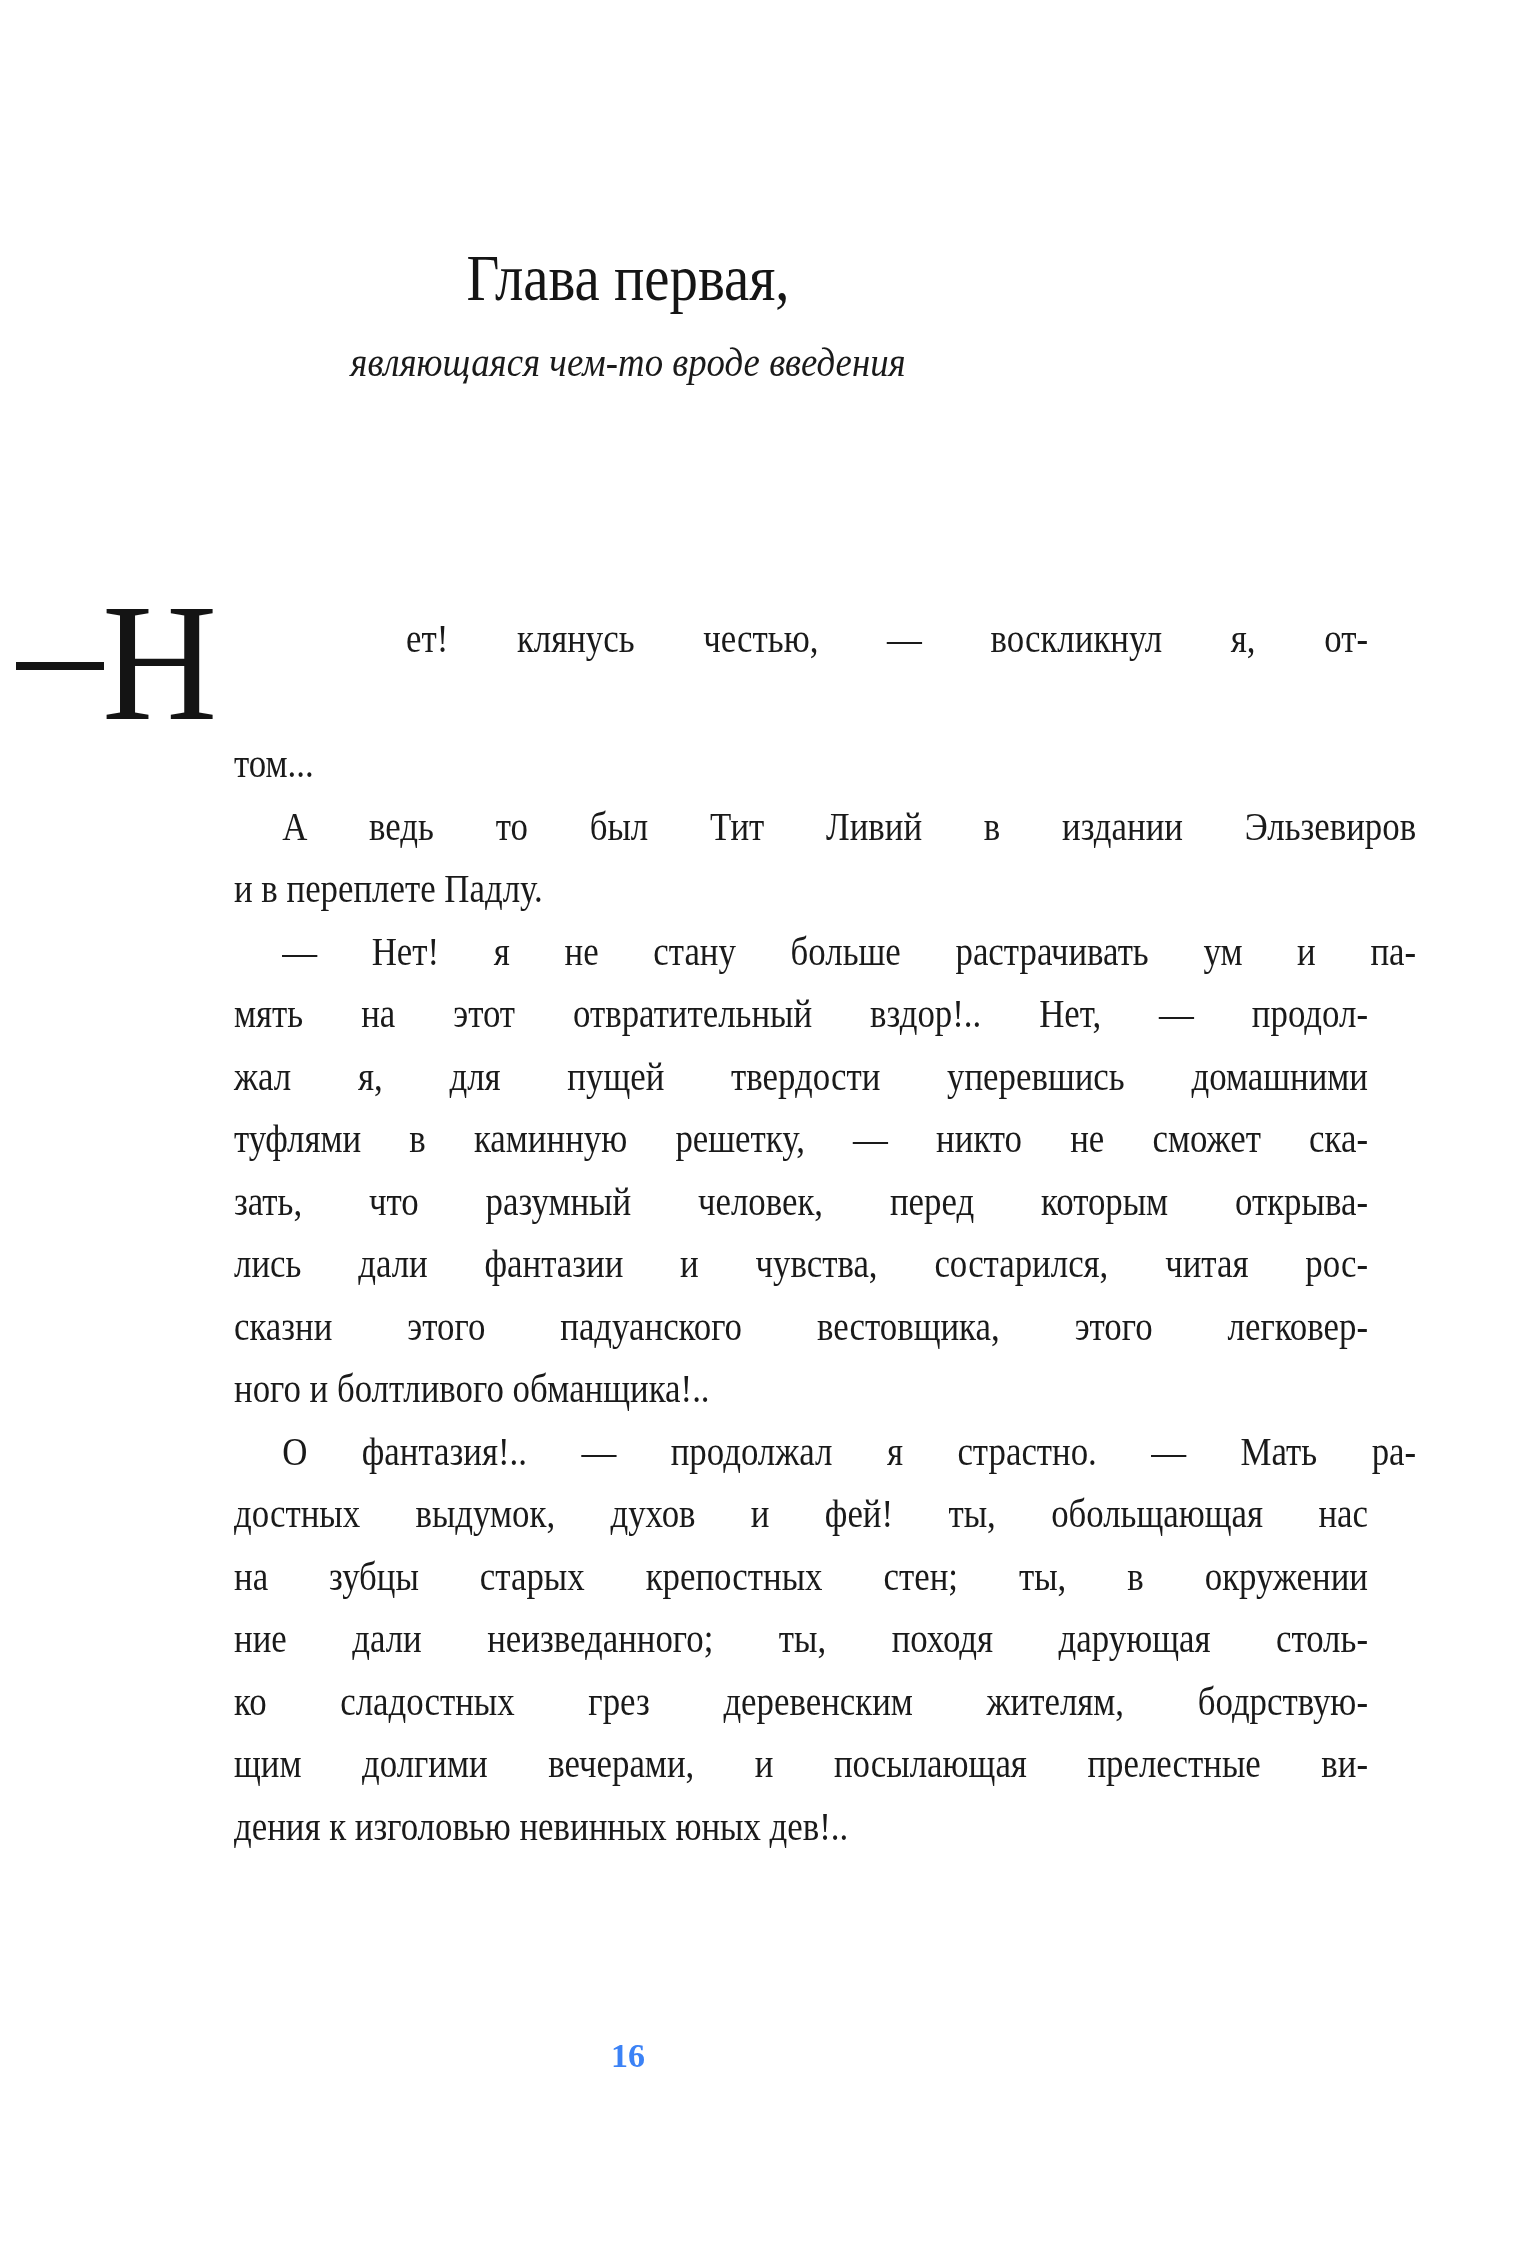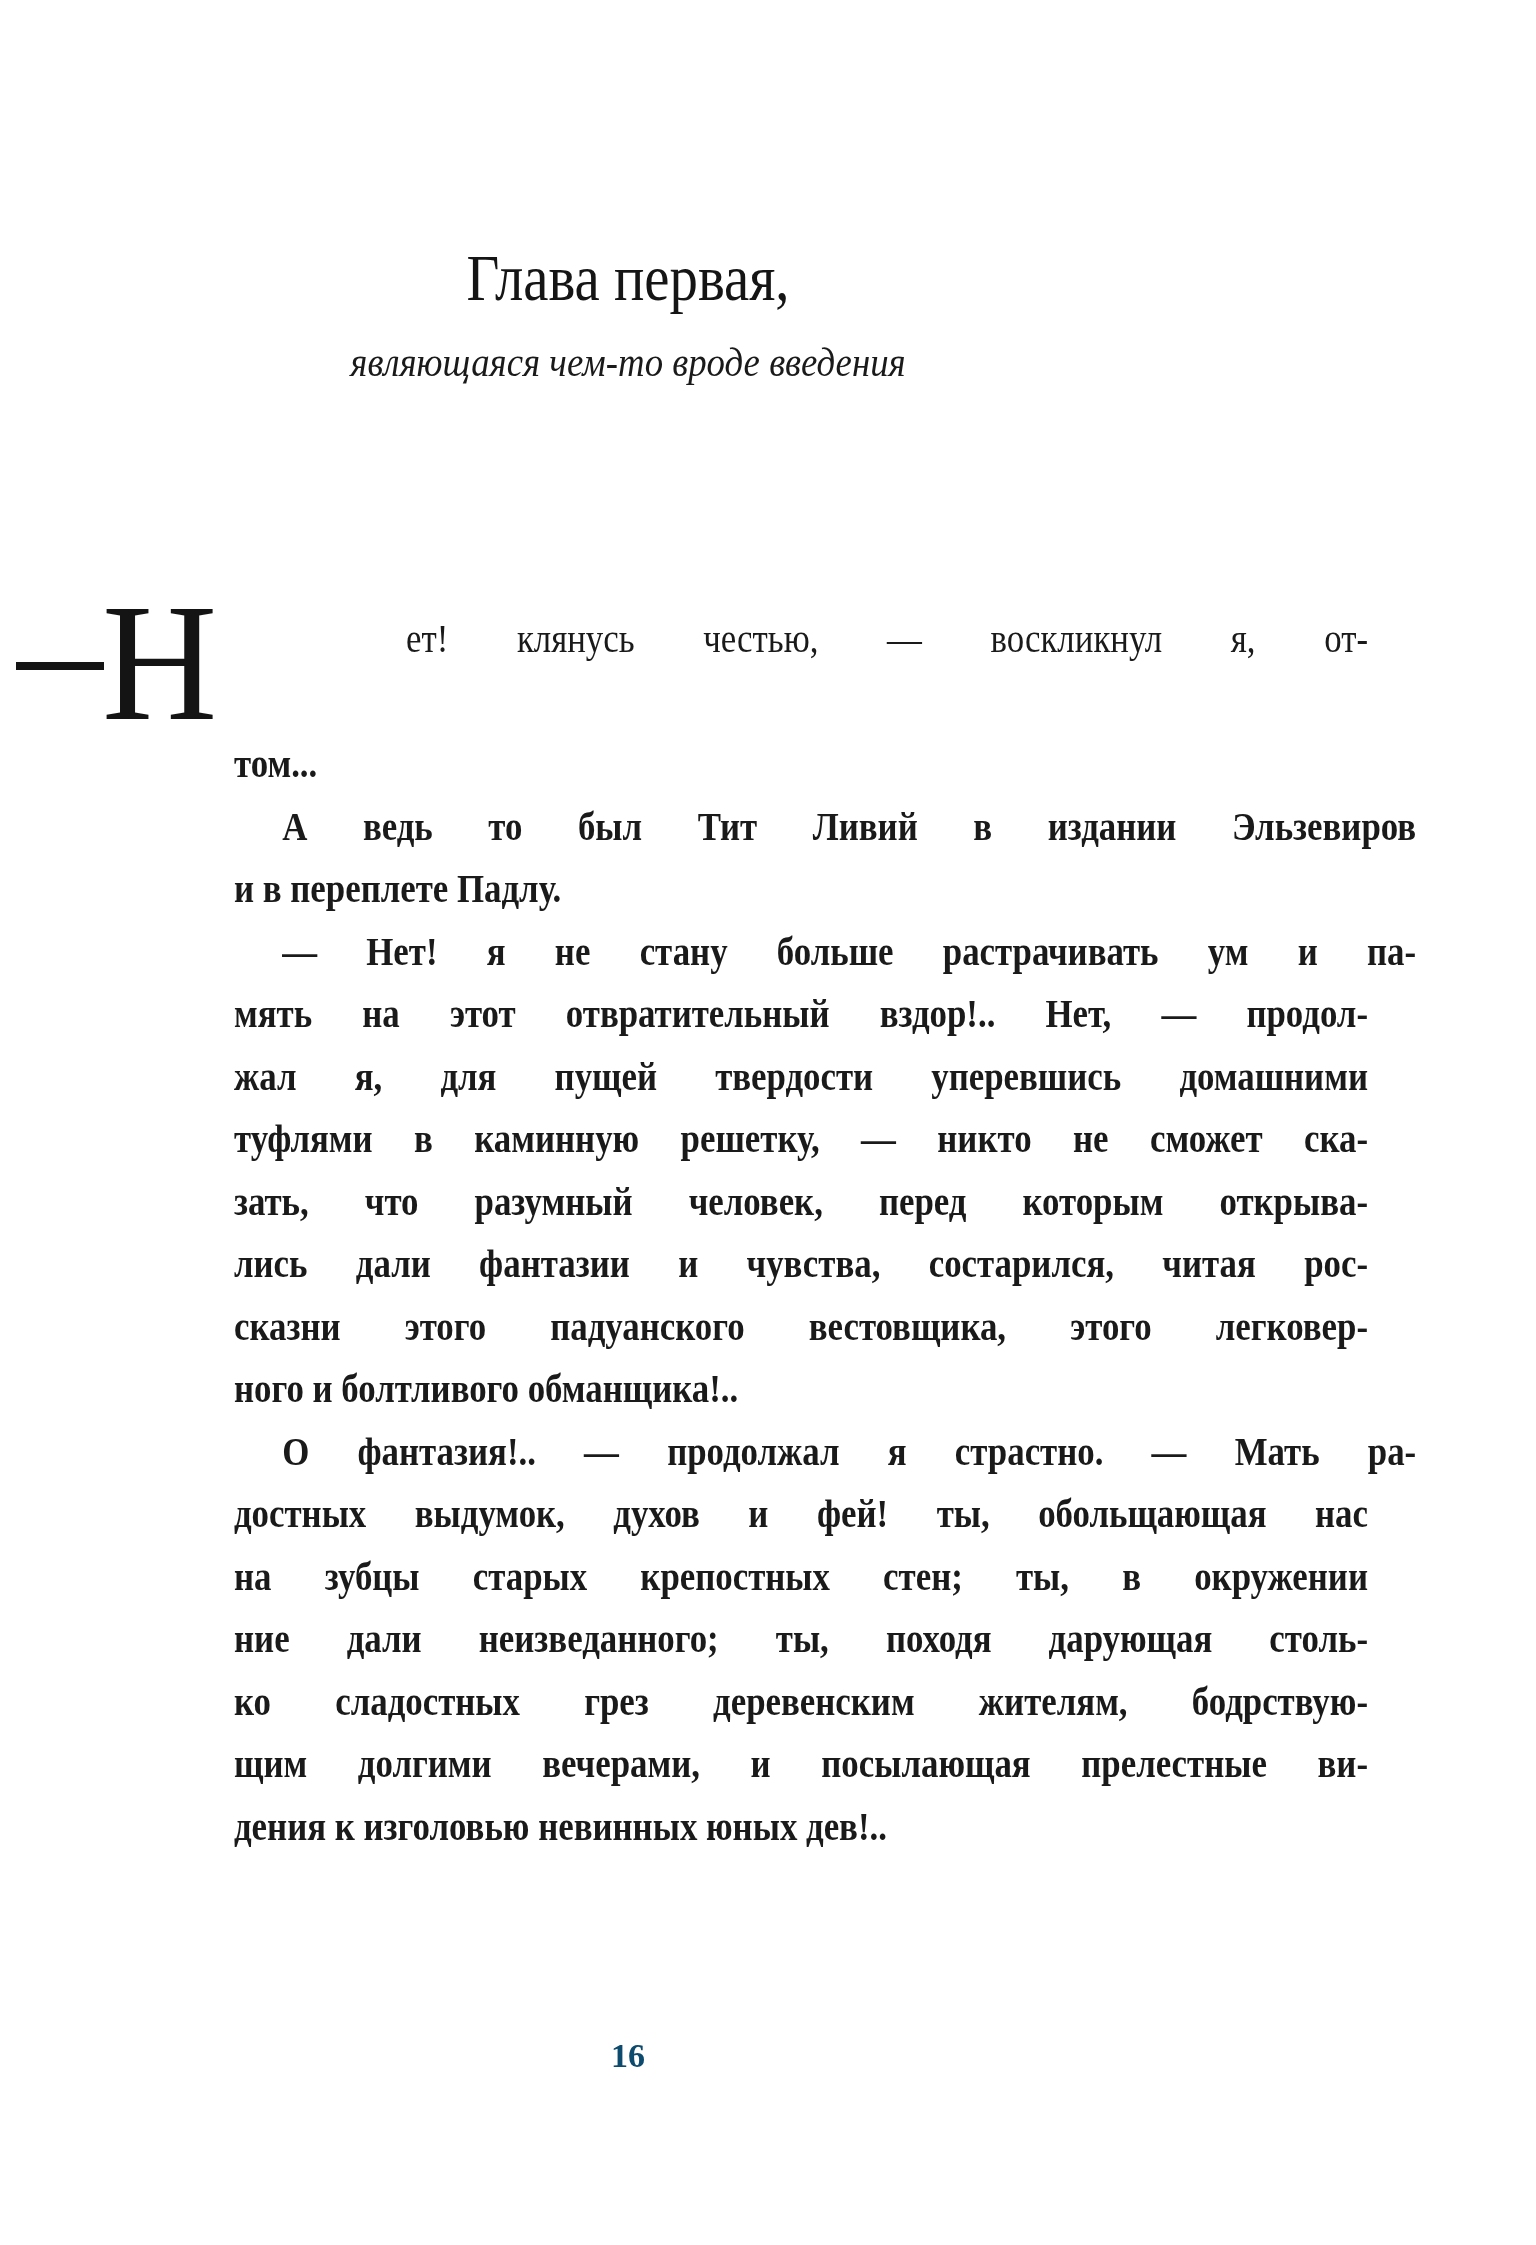--- a/index.html
+++ b/index.html
@@ -43,21 +43,20 @@
     font-style: italic;
     transform: scaleX(0.92);
     transform-origin: center;
     color: #1a1a1a;
   }
   .body-text {
     position: absolute;
     left: 234px;
     top: 608px;
     width: 1134px;
-    font-weight: bold;
   }
   .line {
     height: 62.5px;
     line-height: 62.5px;
     font-size: 40.5px;
     white-space: nowrap;
     position: relative;
   }
   .line .txt {
     display: block;
@@ -100,21 +99,21 @@
     width: 962px;
   }
   .page-number {
     position: absolute;
     left: 0; right: 0;
     top: 2034px;
     text-align: center;
     font-size: 34px;
     font-weight: bold;
     line-height: 44px;
-    color: #0c4a6e;
+    color: #3b82f6;
   }
 </style>
 </head>
 <body>
 
 <div class="page">
 
   <div class="chapter-title">Глава первая,</div>
   <div class="chapter-subtitle">являющаяся чем-то вроде введения</div>
 

